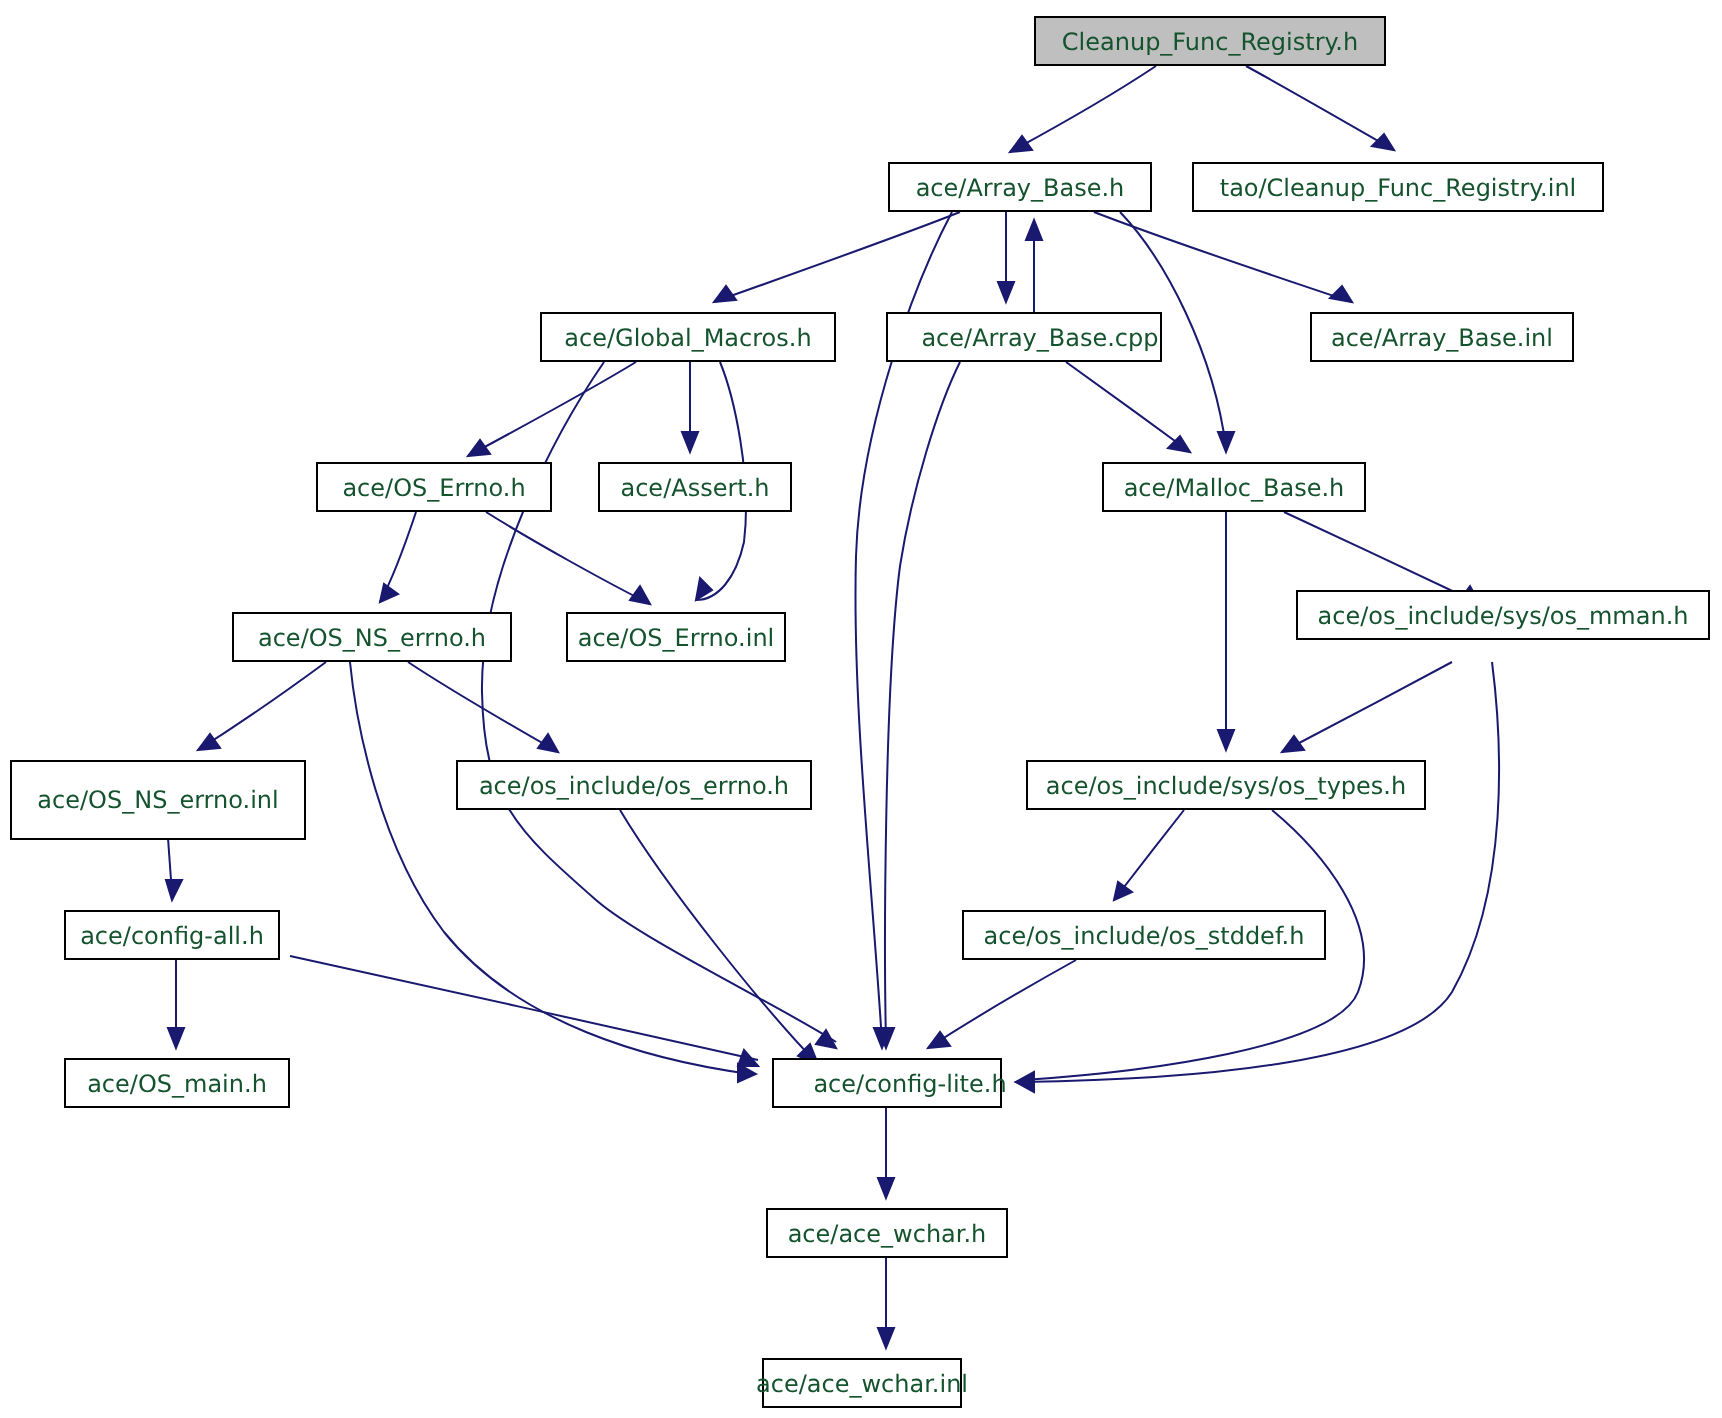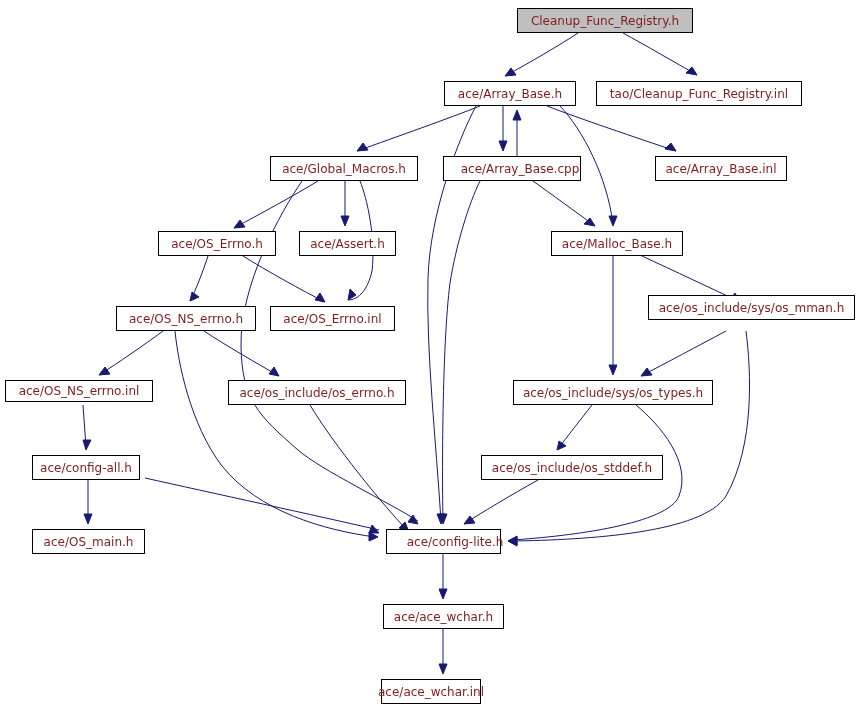--- a/index.html
+++ b/index.html
@@ -33,21 +33,21 @@
     align-items: center;
     justify-content: center;
     white-space: nowrap;
   }
   .node-box.highlight {
     background: #bfbfbf;
   }
   .node-label {
     font-family: "DejaVu Sans", sans-serif;
     font-size: 12px;
-    color: #7f1d1d;
+    color: #14532d;
     line-height: 1;
     letter-spacing: 0px;
   }
   .edge-line {
     fill: none;
     stroke: #191970;
     stroke-width: 1;
   }
   .edge-head {
     fill: #191970;
@@ -215,27 +215,27 @@
       </div>
       <div class="node-box" style="left: 299px; top: 231px; width: 97px; height: 25px;">
         <span class="node-label">ace/Assert.h</span>
       </div>
       <div class="node-box" style="left: 551px; top: 231px; width: 132px; height: 25px;">
         <span class="node-label">ace/Malloc_Base.h</span>
       </div>
       <div class="node-box" style="left: 116px; top: 306px; width: 140px; height: 25px;">
         <span class="node-label">ace/OS_NS_errno.h</span>
       </div>
-      <div class="node-box" style="left: 270px; top: 306px; width: 125px; height: 25px;">
+      <div class="node-box" style="left: 283px; top: 306px; width: 110px; height: 25px;">
         <span class="node-label">ace/OS_Errno.inl</span>
       </div>
       <div class="node-box" style="left: 648px; top: 295px; width: 207px; height: 25px;">
         <span class="node-label">ace/os_include/sys/os_mman.h</span>
       </div>
-      <div class="node-box" style="left: 5px; top: 380px; width: 148px; height: 22px;">
+      <div class="node-box" style="left: 5px; top: 380px; width: 148px; height: 40px;">
         <span class="node-label">ace/OS_NS_errno.inl</span>
       </div>
       <div class="node-box" style="left: 228px; top: 380px; width: 178px; height: 25px;">
         <span class="node-label">ace/os_include/os_errno.h</span>
       </div>
       <div class="node-box" style="left: 513px; top: 380px; width: 200px; height: 25px;">
         <span class="node-label">ace/os_include/sys/os_types.h</span>
       </div>
       <div class="node-box" style="left: 32px; top: 455px; width: 108px; height: 25px;">
         <span class="node-label">ace/config-all.h</span>

